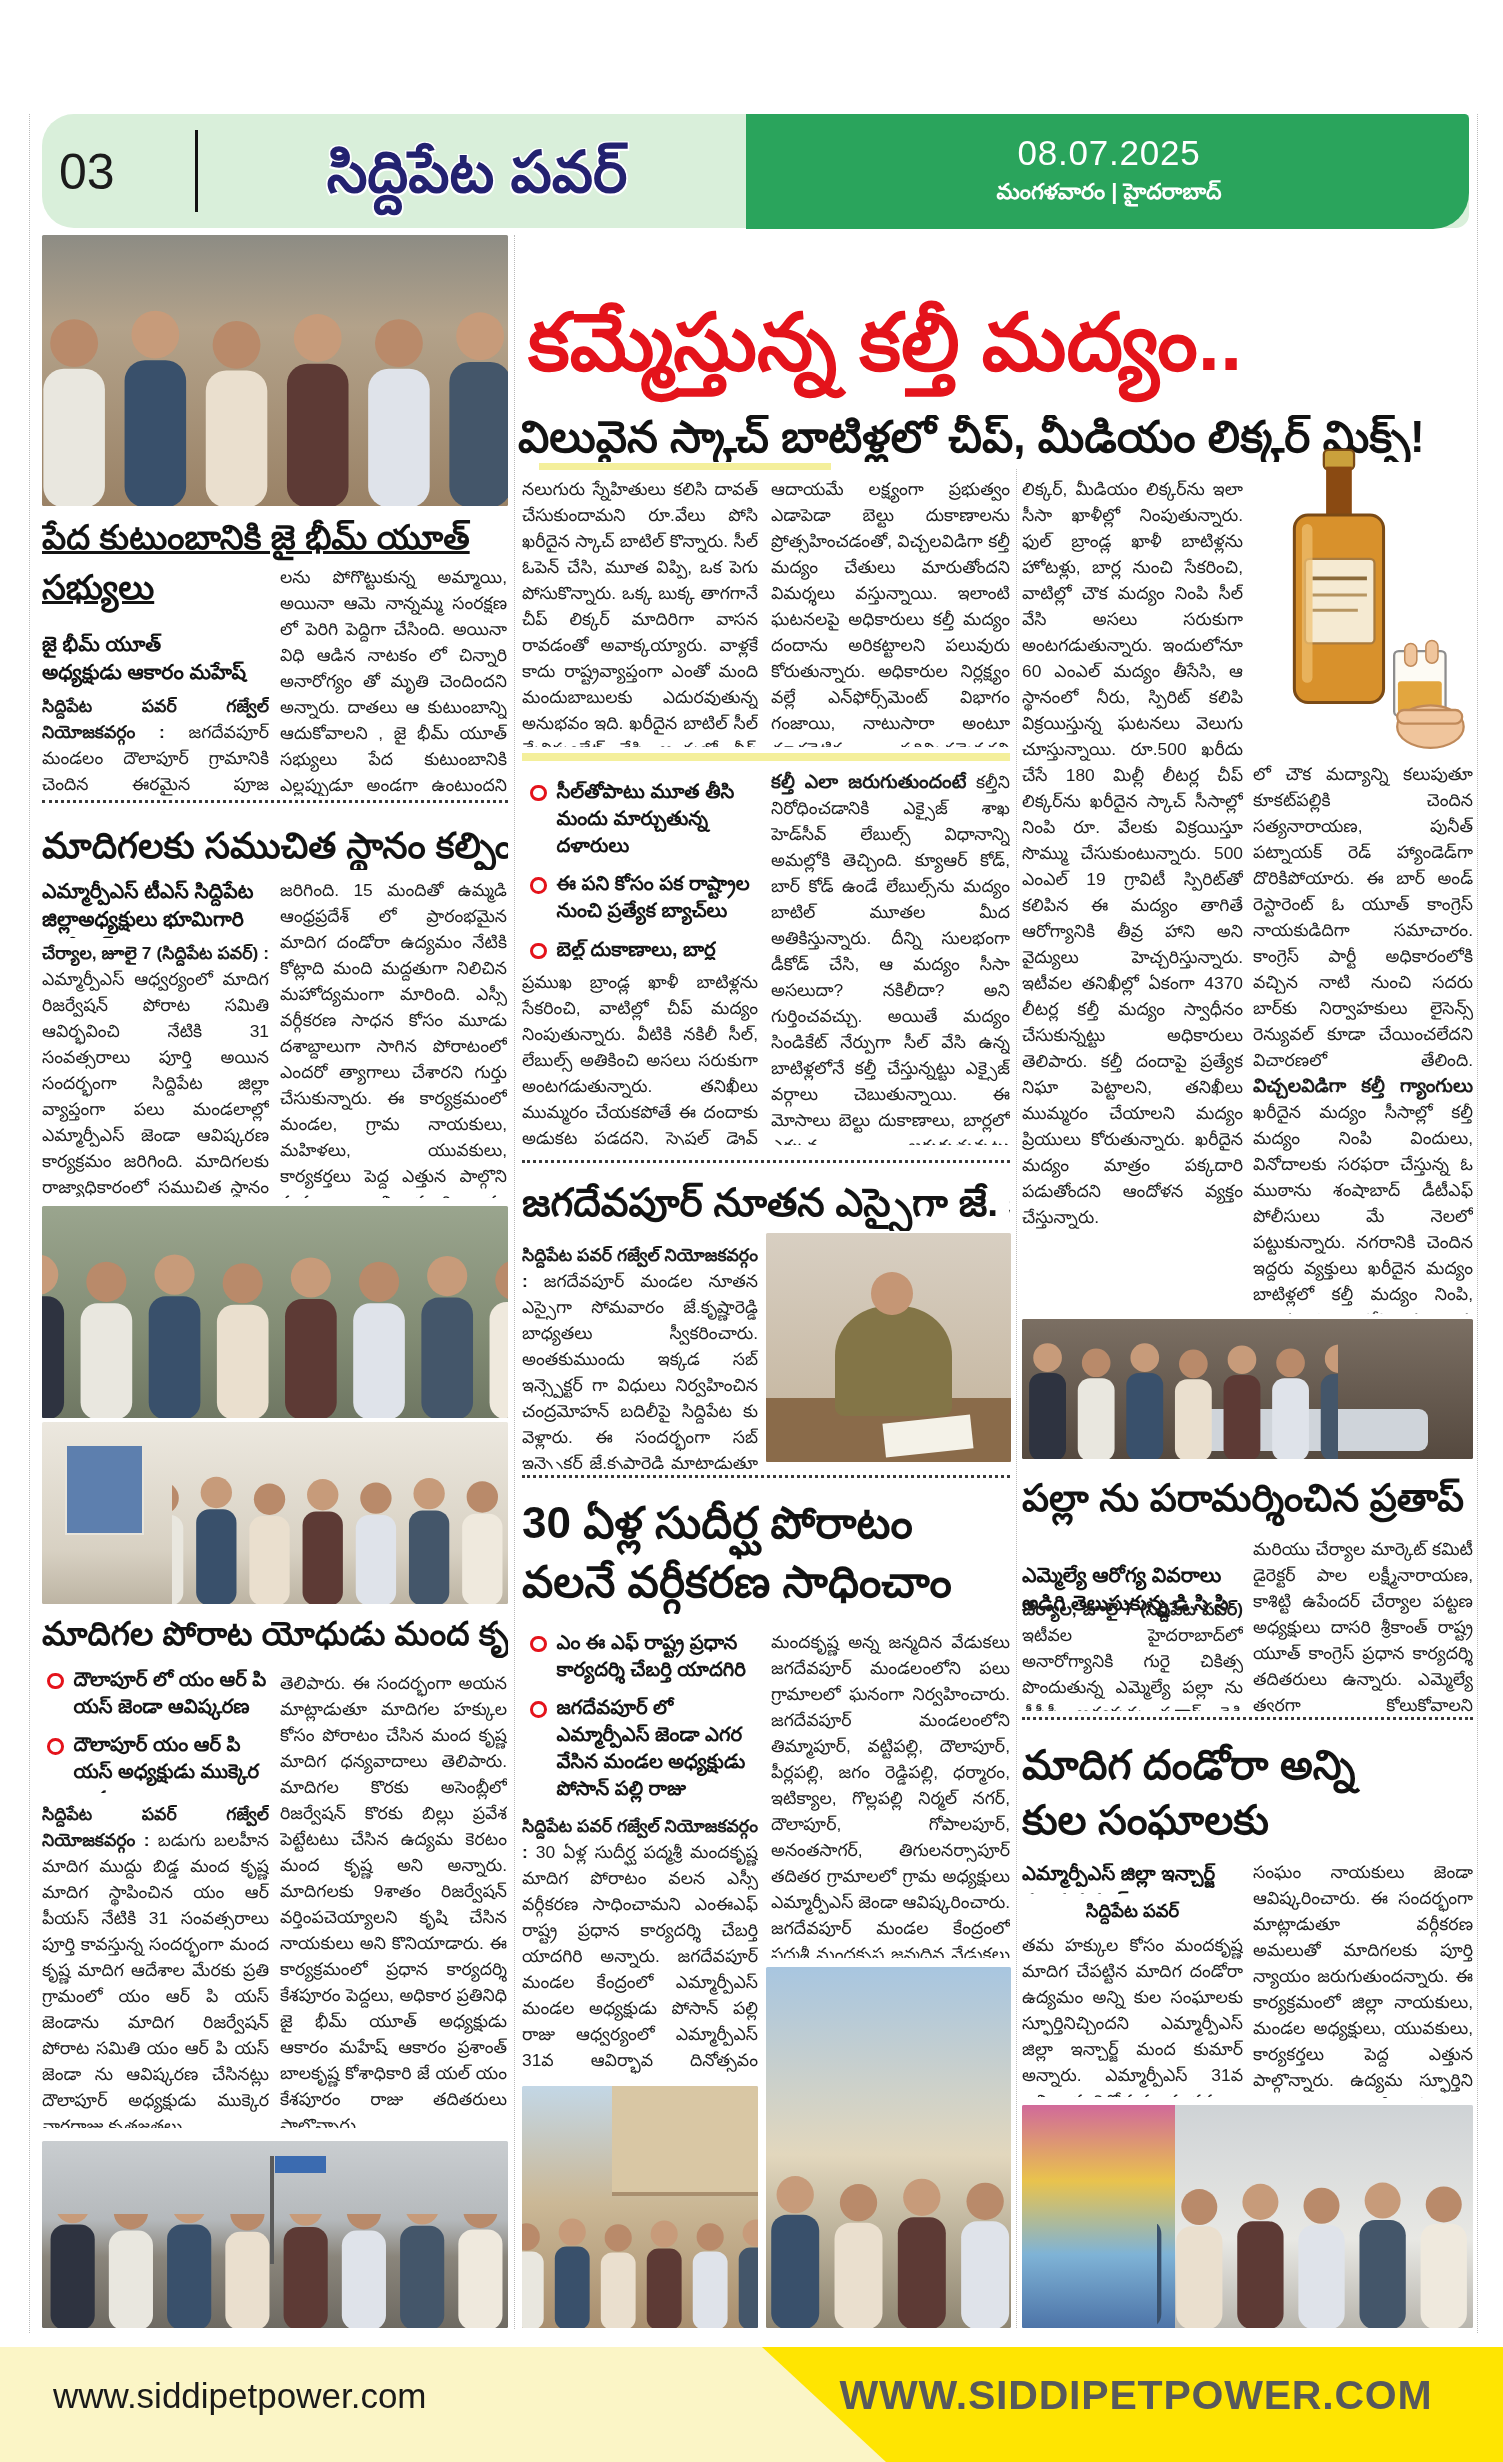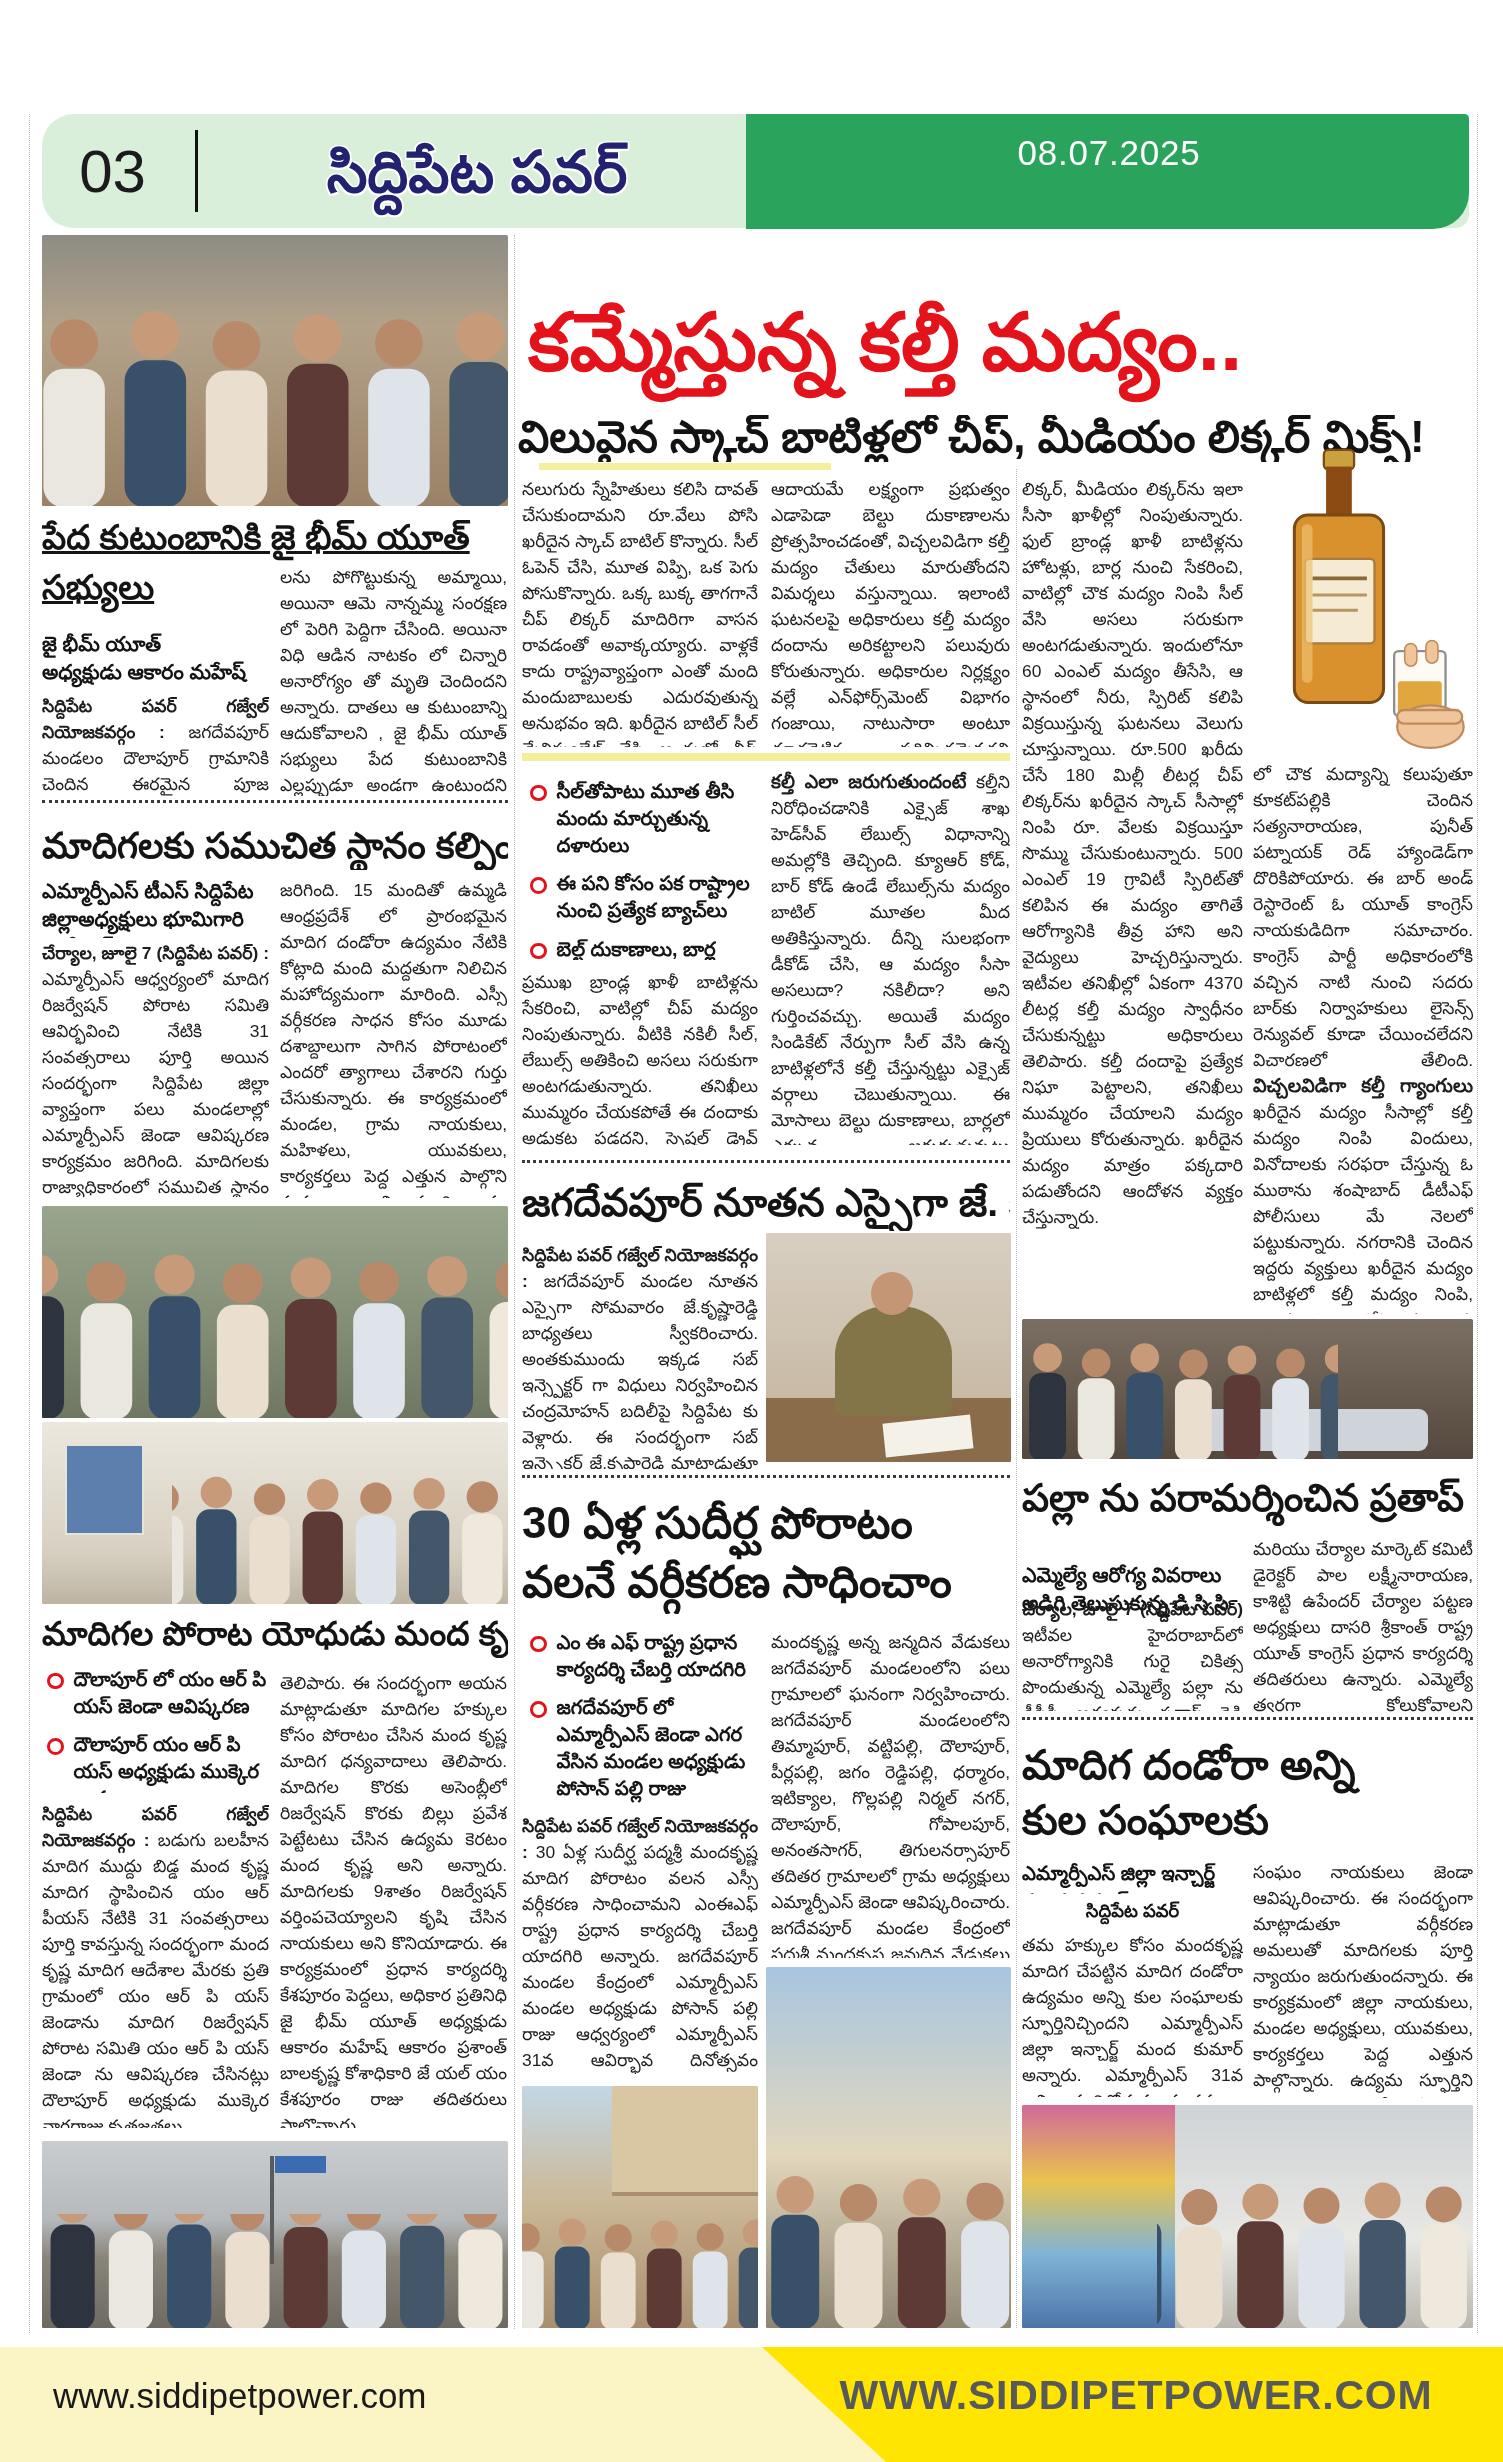--- a/index.html
+++ b/index.html
@@ -3,22 +3,22 @@
 <meta charset="utf-8">
 <style>
   html,body{margin:0;padding:0;background:#ffffff;}
   .page{position:relative;width:1503px;height:2462px;background:#ffffff;overflow:hidden;
         font-family:"Liberation Sans","DejaVu Sans",sans-serif;color:#1c1c1c;}
   
   .hdr-light{position:absolute;left:42px;top:114px;width:1427px;height:114px;
              background:#d9efda;border-radius:32px 13.6px 13.6px 32px;}
   .hdr-green{position:absolute;left:746px;top:114px;width:723px;height:115px;
              background:#2aa45c;border-radius:0 4.5px 36px 0;}
-  .pageno{position:absolute;left:48px;top:123px;width:129px;height:98px;
-          font-size:60px;line-height:98px;text-align:center;color:#1b1b1b;}
+  .pageno{position:absolute;left:59px;top:123px;width:129px;height:98px;
+          font-size:50px;line-height:98px;color:#1b1b1b;}
   .hdr-bar{position:absolute;left:195px;top:130px;width:3px;height:82px;background:#111;}
   .masthead{position:absolute;left:227px;top:127px;width:500px;height:91px;
             font-size:58px;line-height:89px;text-align:center;font-weight:800;color:#232270;
             text-shadow:1.5px 1.5px 0 #fff,-1.5px -1.5px 0 #fff,1.5px -1.5px 0 #fff,-1.5px 1.5px 0 #fff;white-space:nowrap;}
   .hdr-date{position:absolute;left:787px;top:133px;width:644px;text-align:center;color:#fff;
             font-size:35px;font-weight:500;letter-spacing:0.8px;}
   .hdr-day{position:absolute;left:787px;top:179px;width:644px;text-align:center;color:#fff;
            font-size:22px;font-weight:600;}
   
   .headline{position:absolute;font-weight:800;color:#141414;overflow:hidden;white-space:nowrap;}
@@ -118,20 +118,21 @@
   <div class="vline" style="left:1477px;top:114px;height:2219px;"></div>
   <div class="vline" style="left:514px;top:235px;height:2094px;"></div>
   <div class="vline" style="left:1016px;top:469px;height:1859px;"></div>
 
   <div class="hdr-light"></div>
   <div class="hdr-green"></div>
   <div class="pageno">03</div>
   <div class="hdr-bar"></div>
   <div class="masthead">సిద్దిపేట పవర్</div>
   <div class="hdr-date">08.07.2025</div>
+  <div class="hdr-day">మంగళవారం | హైదరాబాద్</div>
 
   <div class="lead-headline">కమ్మేస్తున్న కల్తీ మద్యం..</div>
   <div class="lead-sub">విలువైన స్కాచ్ బాటిళ్లలో చీప్, మీడియం లిక్కర్ మిక్స్!</div>
   <div class="ybar" style="left:539px;top:463px;width:292px;height:6.8px;"></div>
 
   <div class="col" style="left:522px;top:476px;width:236px;height:271px;">నలుగురు స్నేహితులు కలిసి దావత్ చేసుకుందామని రూ.వేలు పోసి ఖరీదైన స్కాచ్ బాటిల్ కొన్నారు. సీల్ ఓపెన్ చేసి, మూత విప్పి, ఒక పెగు పోసుకొన్నారు. ఒక్క బుక్క తాగగానే చీప్ లిక్కర్ మాదిరిగా వాసన రావడంతో అవాక్కయ్యారు. వాళ్లకే కాదు రాష్ట్రవ్యాప్తంగా ఎంతో మంది మందుబాబులకు ఎదురవుతున్న అనుభవం ఇది. ఖరీదైన బాటిల్ సీల్ మేనిప్యులేట్ చేసి అందులో చీప్ లిక్కర్ నింపుతున్న ముఠాలు రాష్ట్రంలో పెరిగిపోతున్నాయి. ఒకటీ రెండు పెగ్గులకే రుచుల తేడాలొస్తున్నాయని ఎంతో మంది ఫిర్యాదులు చేస్తున్నారు.</div>
   <div class="col" style="left:771px;top:476px;width:239px;height:271px;">ఆదాయమే లక్ష్యంగా ప్రభుత్వం ఎడాపెడా బెల్టు దుకాణాలను ప్రోత్సహించడంతో, విచ్చలవిడిగా కల్తీ మద్యం చేతులు మారుతోందని విమర్శలు వస్తున్నాయి. ఇలాంటి ఘటనలపై అధికారులు కల్తీ మద్యం దందాను అరికట్టాలని పలువురు కోరుతున్నారు. అధికారుల నిర్లక్ష్యం వల్లే ఎన్‌ఫోర్స్‌మెంట్ విభాగం గంజాయి, నాటుసారా అంటూ ధూళవెటిక పరిమితమైనదని విమర్శిస్తున్నారు.</div>
 
   <div class="ybar" style="left:522px;top:753px;width:488px;height:7.6px;"></div>
 

